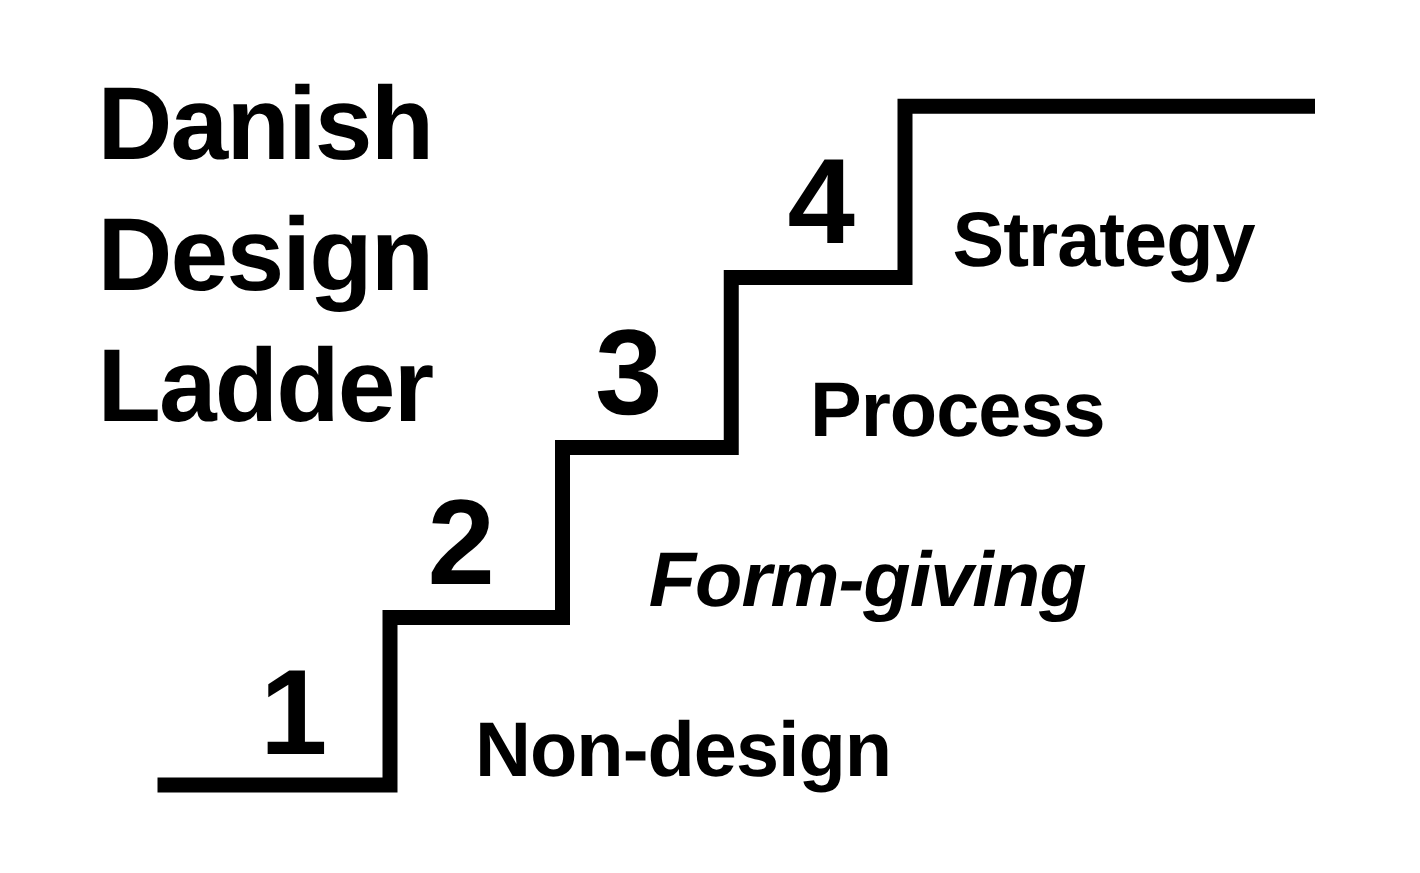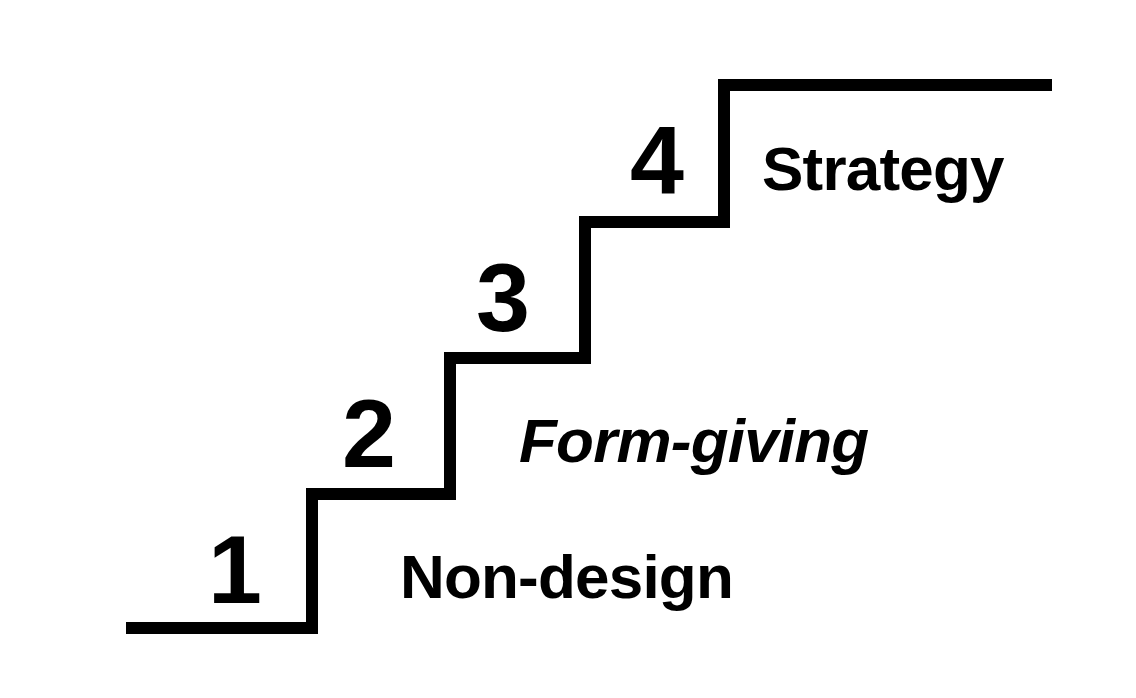--- a/index.html
+++ b/index.html
@@ -59,38 +59,45 @@
   #step-number-4 { left: 560px; top: 112px; width: 122px; }
   
   .step-label {
     position: absolute;
     font-size: 62px;
     font-weight: 600;
     line-height: 1;
     letter-spacing: -0.8px;
     color: #000000;
     white-space: nowrap;
+    margin-top: 24px;
   }
-  #step-label-1 { left: 400px; top: 546px; }
+  #step-label-1 { left: 380px; top: 546px; }
   #step-label-2 { left: 519px; top: 410px; font-style: italic; }
   #step-label-3 { left: 648px; top: 274px; }
   #step-label-4 { left: 762px; top: 138px; }
 </style>
 </head>
 <body>
 
 <div id="canvas">
 
+  <div id="title-block">
+    <div class="title-line">Danish</div>
+    <div class="title-line">Design</div>
+    <div class="title-line">Ladder</div>
+  </div>
 
   <svg id="ladder-svg" viewBox="0 0 1136 698" xmlns="http://www.w3.org/2000/svg">
     <path id="ladder-path" fill="none" stroke="#000000" stroke-width="12" stroke-linecap="butt" stroke-linejoin="miter" d="M 126 628 L 312 628 L 312 494 L 450 494 L 450 358 L 585 358 L 585 222 L 724 222 L 724 85 L 1052 85"></path>
   </svg>
 
   <div class="step-number" id="step-number-1">1</div>
   <div class="step-number" id="step-number-2">2</div>
   <div class="step-number" id="step-number-3">3</div>
   <div class="step-number" id="step-number-4">4</div>
 
   <div class="step-label" id="step-label-1">Non-design</div>
   <div class="step-label" id="step-label-2">Form-giving</div>
+  <div class="step-label" id="step-label-3">Process</div>
   <div class="step-label" id="step-label-4">Strategy</div>
 
 </div>
 
 </body></html>

